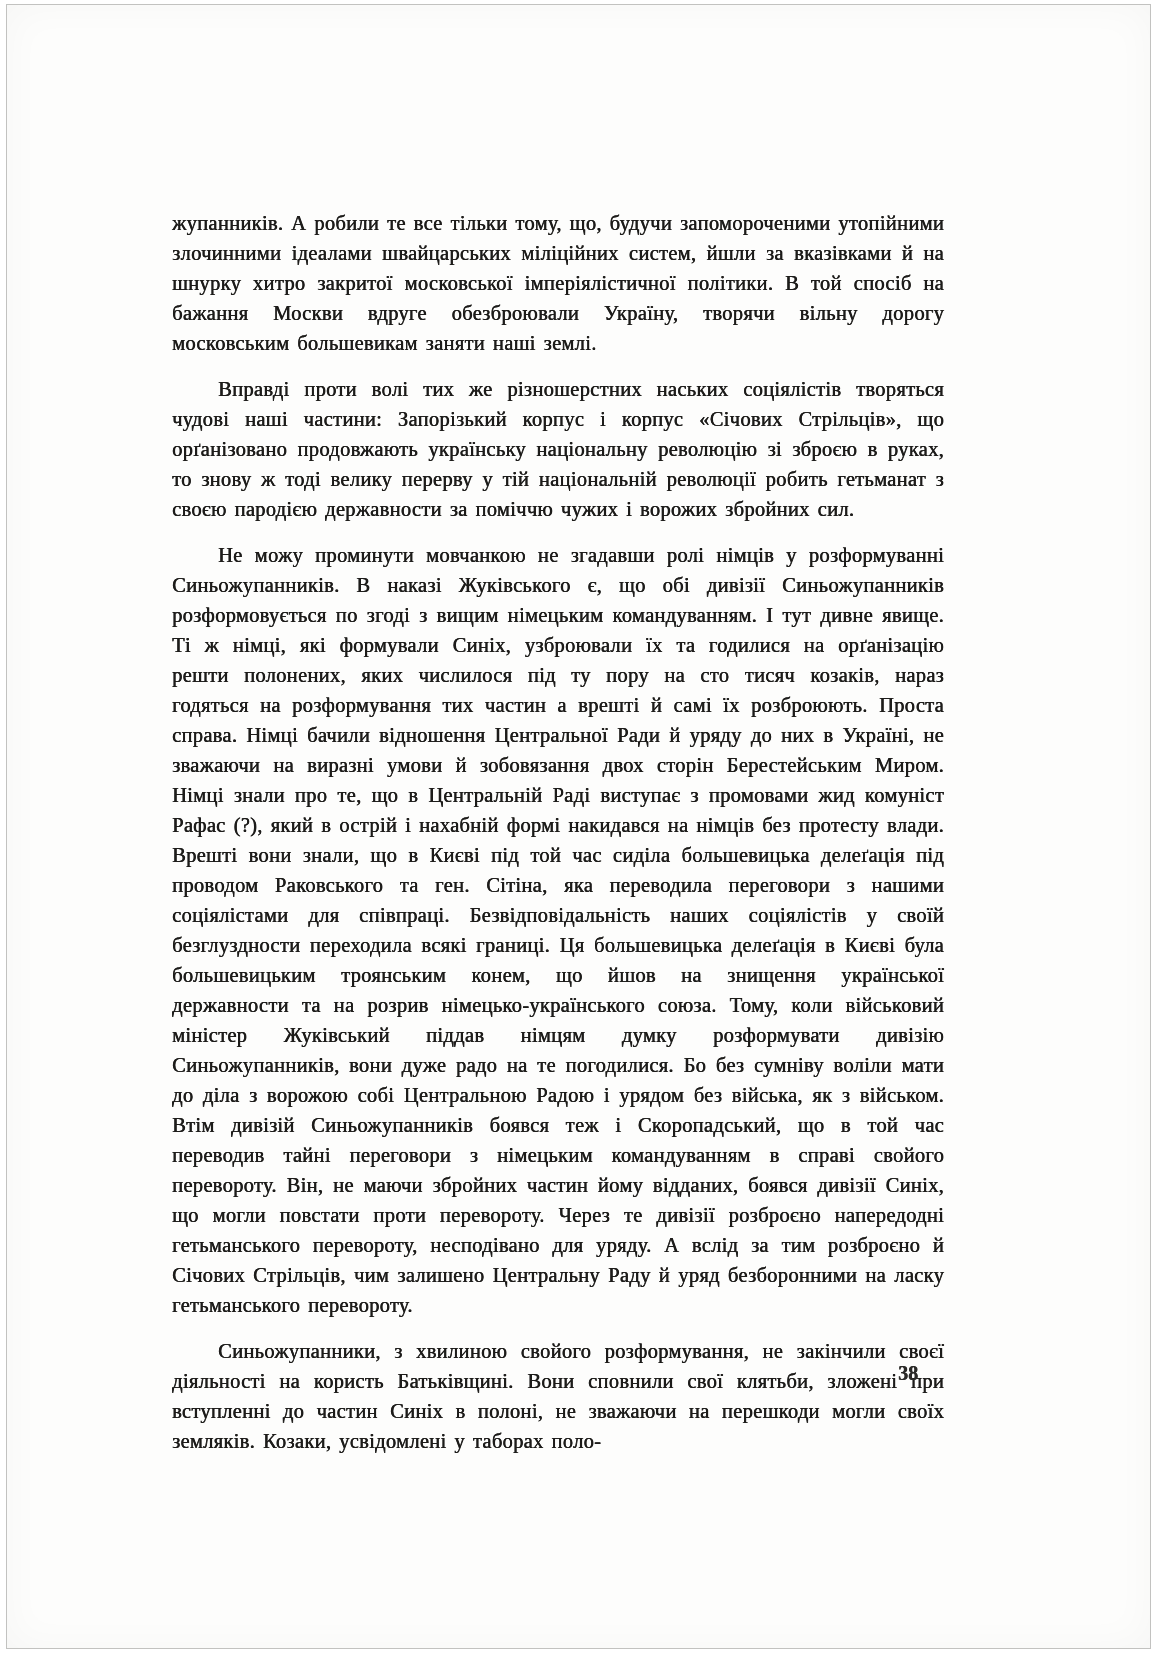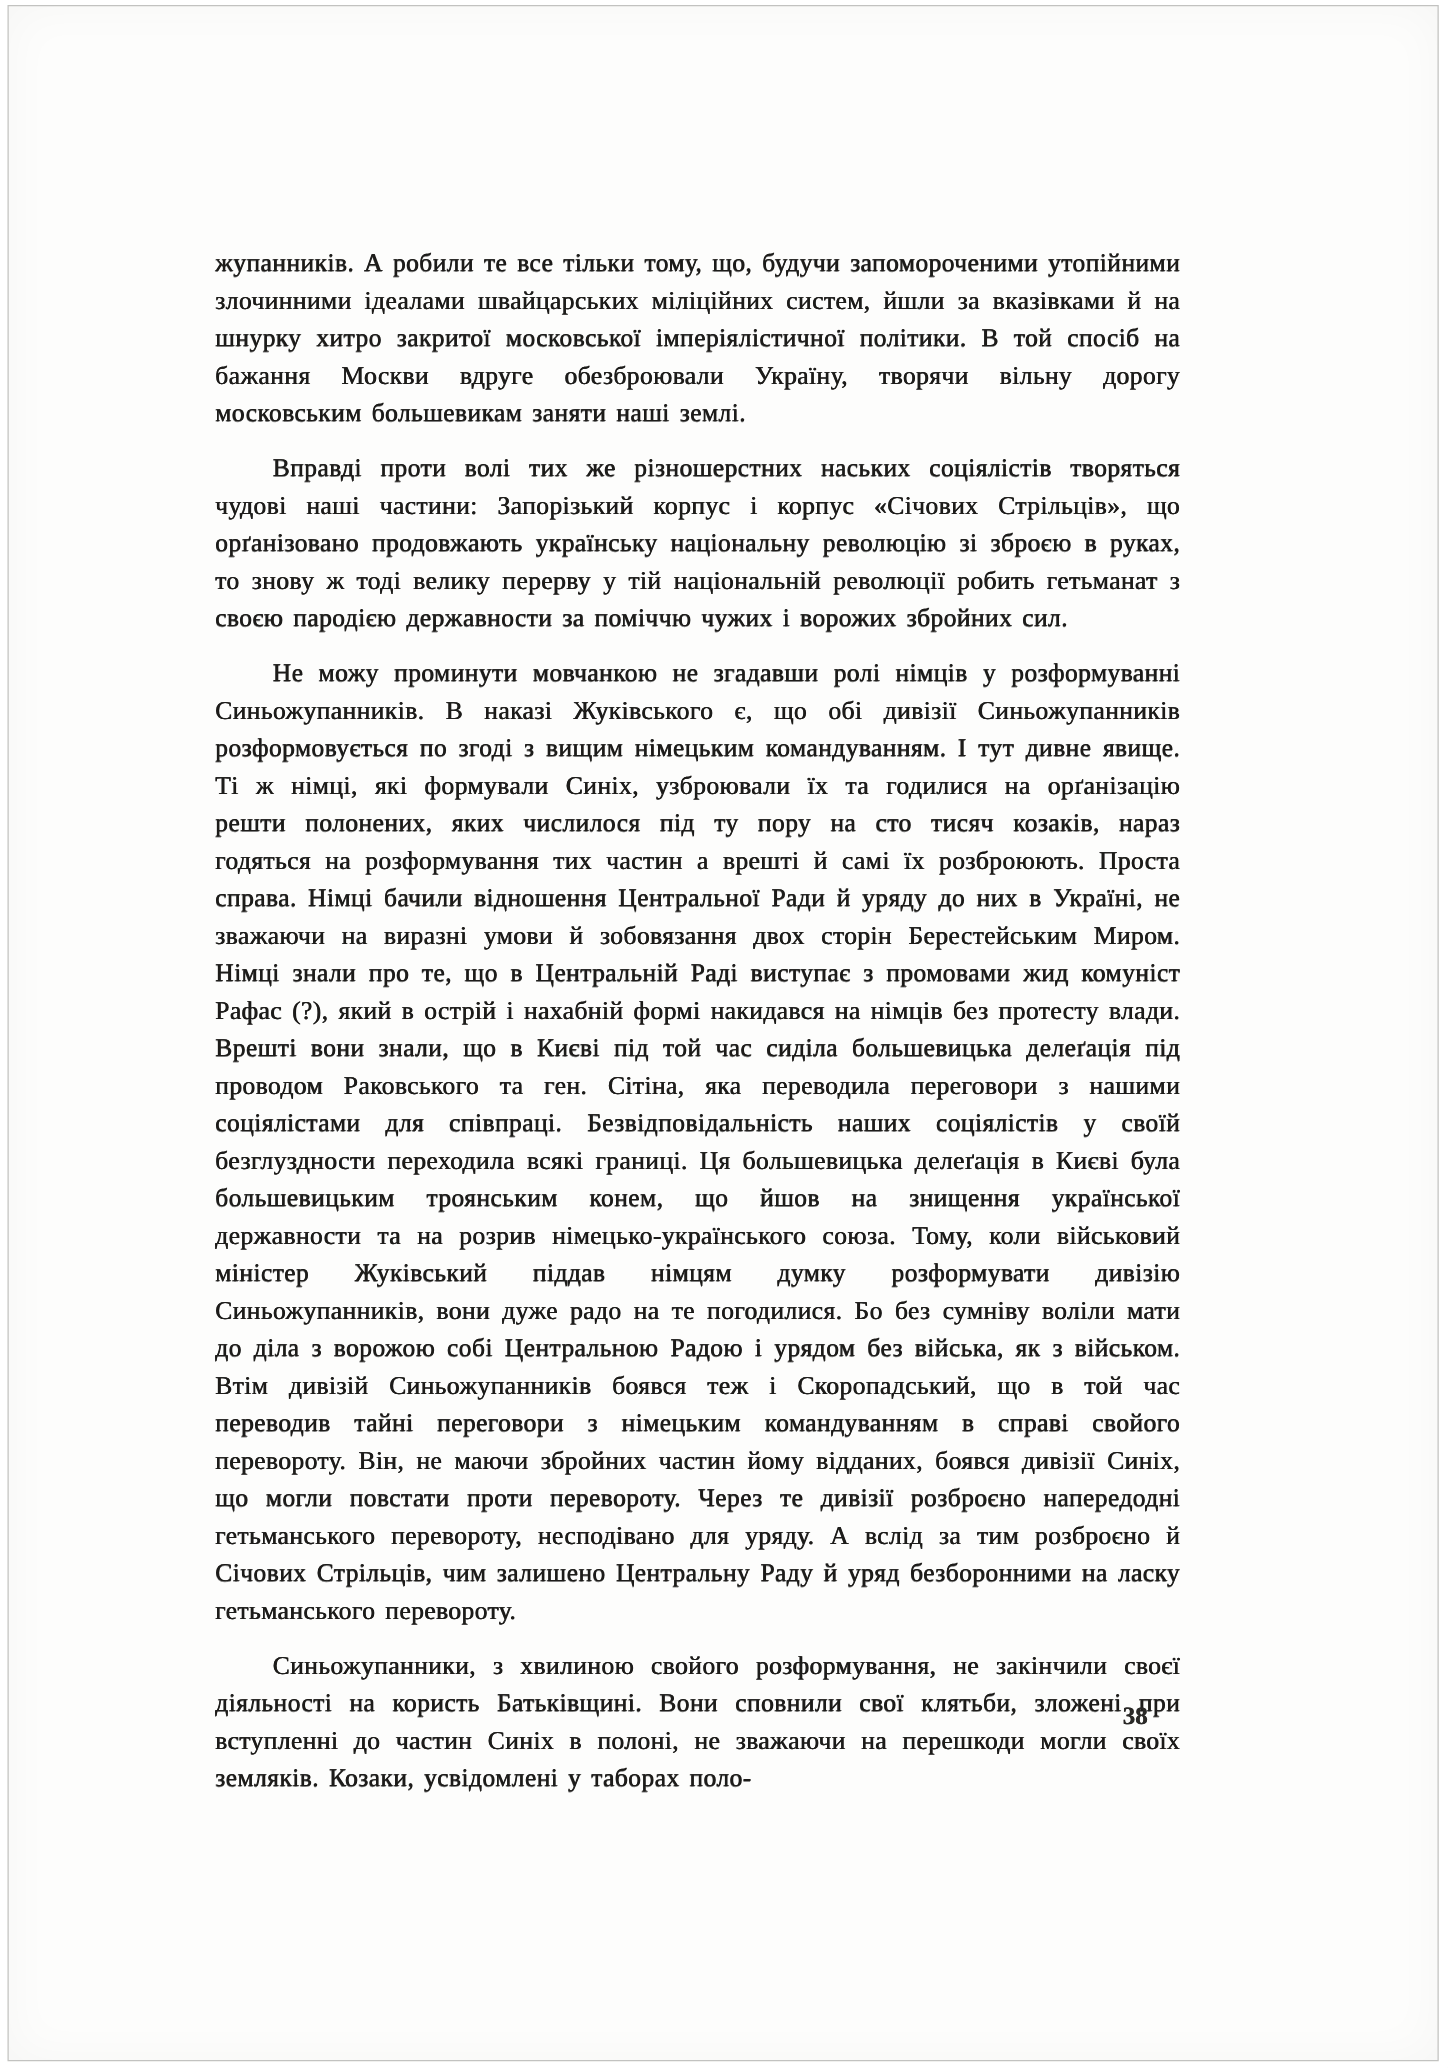--- a/index.html
+++ b/index.html
@@ -33,21 +33,21 @@
     color: #1d1c1a;
     font-size: 20.5px;
     line-height: 30px;
     text-align: justify;
     letter-spacing: 0.3px;
     word-spacing: 2.5px;
     
     text-shadow: 0.45px 0 0 currentColor, 0 0.3px 0.4px rgba(20,20,20,0.55);
   }
   .text-block p {
-    margin: 4px 0 14px 0;
+    margin: 16px 0 14px 0;
     text-indent: 46px;
     font-family: Liberation Serif, serif;
   }
   .text-block p.no-indent {
     text-indent: 0;
   }
   .text-block p.last {
     margin-bottom: 0;
   }
   .page-number {

